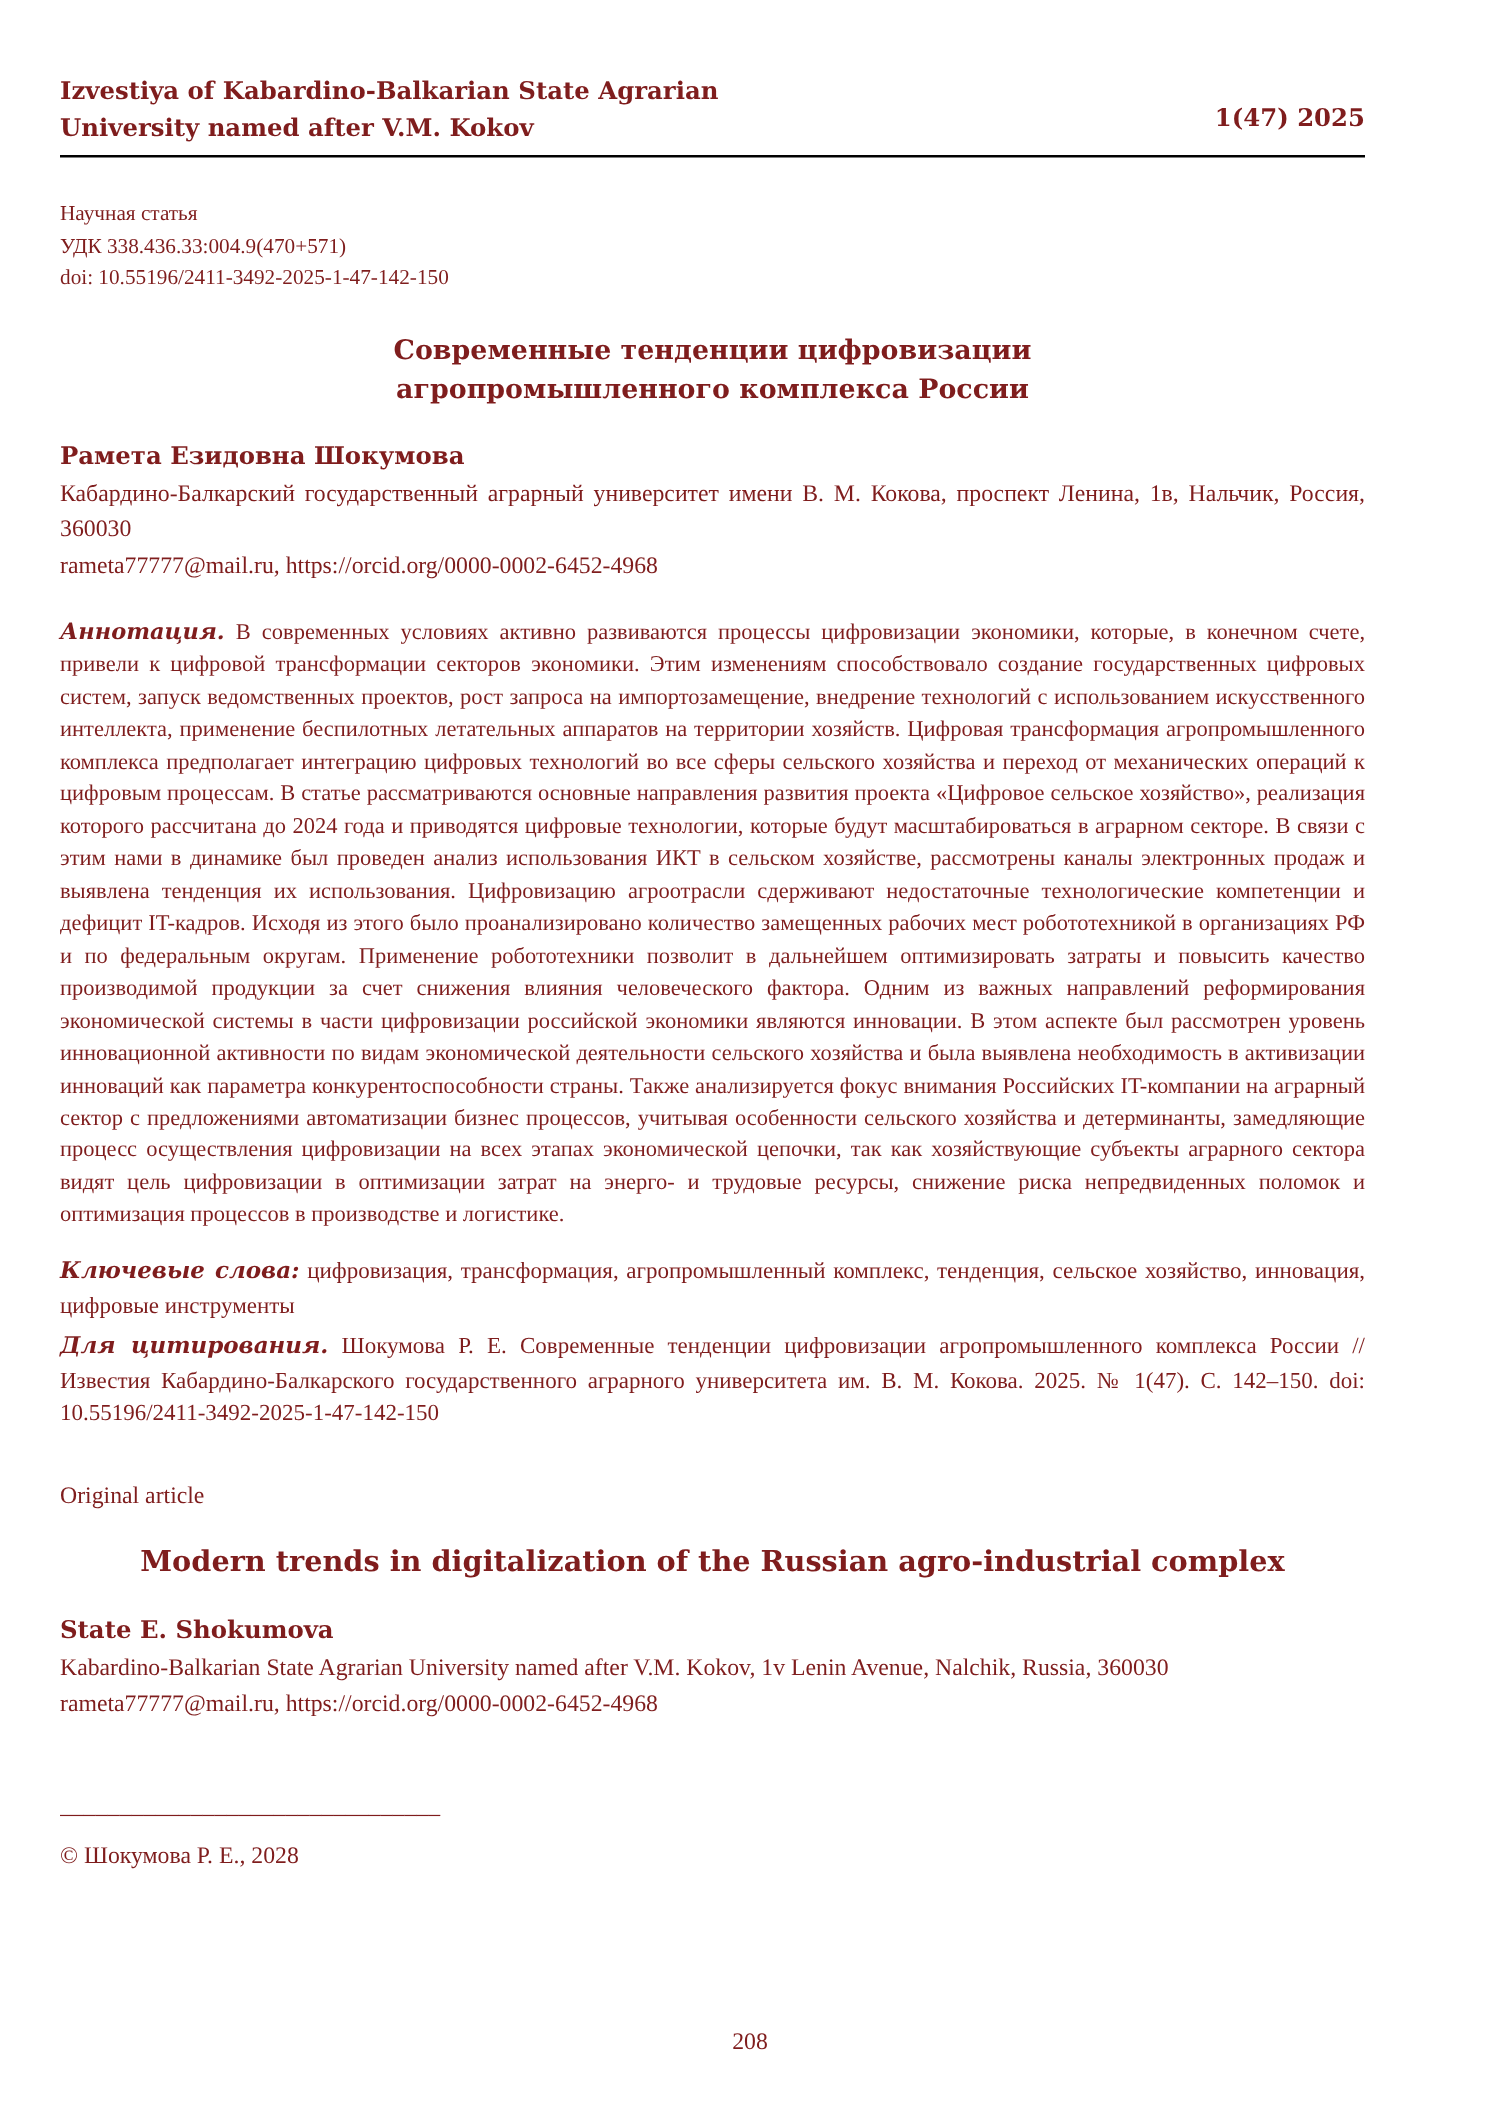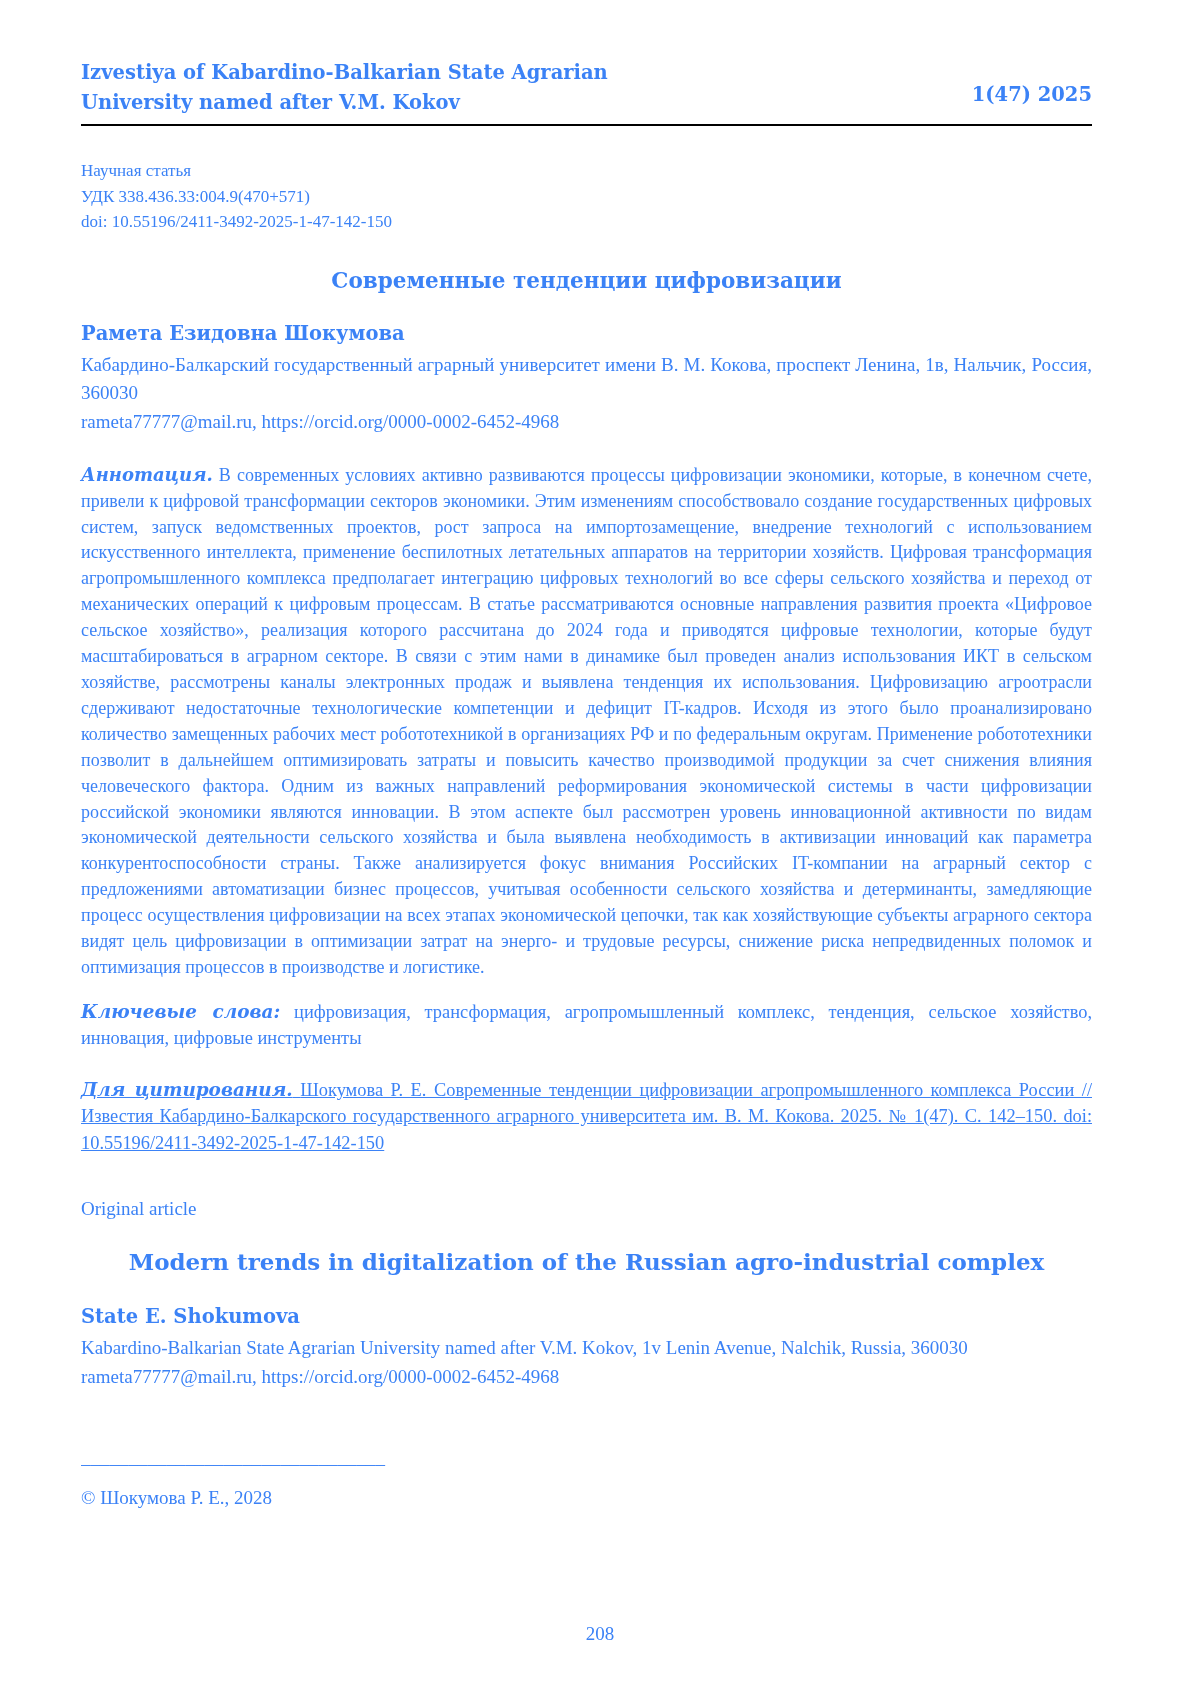--- a/index.html
+++ b/index.html
@@ -7,23 +7,23 @@
     padding: 0;
     background: #ffffff;
   }
   .page {
     position: relative;
     width: 1200px;
     height: 1697px;
     margin: 0 auto;
     background: #ffffff;
     box-sizing: border-box;
-    padding: 58px 108px 40px 81px;
+    padding: 58px 108px 40px 48px;
     font-family: "Liberation Serif", serif;
-    color: #3b82f6;
+    color: #7f1d1d;
   }
   .running-head {
     display: flex;
     justify-content: space-between;
     align-items: flex-start;
     font-family: "DejaVu Serif", serif;
     font-weight: bold;
     font-size: 19.5px;
     line-height: 1.55;
     padding-bottom: 6px;
@@ -86,25 +86,24 @@
     font-size: 18.4px;
     line-height: 1.44;
     text-align: justify;
   }
   .keywords .lead {
     font-family: "DejaVu Serif", serif;
     font-weight: bold;
     font-style: italic;
   }
   .citation {
-    margin-top: 25px;
+    margin-top: 6px;
     font-size: 18.4px;
     line-height: 1.44;
     text-align: justify;
-    text-decoration: underline;
   }
   .citation .lead {
     font-family: "DejaVu Serif", serif;
     font-weight: bold;
     font-style: italic;
   }
   .orig-label {
     margin-top: 42px;
     font-size: 19px;
   }
@@ -162,20 +161,21 @@
   </div>
 
   <div class="meta">
     <div>Научная статья</div>
     <div>УДК 338.436.33:004.9(470+571)</div>
     <div>doi: 10.55196/2411-3492-2025-1-47-142-150</div>
   </div>
 
   <div class="title-ru">
     <div>Современные тенденции цифровизации</div>
+    <div>агропромышленного комплекса России</div>
   </div>
 
   <div class="author-ru">Рамета Езидовна Шокумова</div>
   <div class="affil-ru">Кабардино-Балкарский государственный аграрный университет имени В. М. Кокова, проспект Ленина, 1в, Нальчик, Россия, 360030</div>
   <div class="contact">rameta77777@mail.ru, https://orcid.org/0000-0002-6452-4968</div>
 
   <div class="abstract">
     <span class="lead">Аннотация.</span>
     <span>В современных условиях активно развиваются процессы цифровизации экономики, которые, в конечном счете, привели к цифровой трансформации секторов экономики. Этим изменениям способствовало создание государственных цифровых систем, запуск ведомственных проектов, рост запроса на импортозамещение, внедрение технологий с использованием искусственного интеллекта, применение беспилотных летательных аппаратов на территории хозяйств. Цифровая трансформация агропромышленного комплекса предполагает интеграцию цифровых технологий во все сферы сельского хозяйства и переход от механических операций к цифровым процессам. В статье рассматриваются основные направления развития проекта «Цифровое сельское хозяйство», реализация которого рассчитана до 2024 года и приводятся цифровые технологии, которые будут масштабироваться в аграрном секторе. В связи с этим нами в динамике был  проведен анализ использования ИКТ в сельском хозяйстве, рассмотрены каналы электронных продаж и выявлена тенденция их использования. Цифровизацию агроотрасли сдерживают недостаточные технологические компетенции и дефицит IT-кадров. Исходя из этого было проанализировано количество замещенных рабочих мест робототехникой в организациях РФ и по федеральным округам. Применение робототехники позволит в дальнейшем оптимизировать затраты и повысить качество производимой продукции за счет снижения влияния человеческого фактора. Одним из важных направлений реформирования экономической системы в части цифровизации российской экономики являются инновации. В этом аспекте был рассмотрен уровень инновационной активности по видам экономической деятельности сельского хозяйства и была выявлена необходимость в активизации инноваций как параметра конкурентоспособности страны. Также анализируется фокус внимания Российских IT-компании на аграрный сектор с предложениями автоматизации бизнес процессов, учитывая особенности сельского хозяйства и детерминанты, замедляющие процесс осуществления цифровизации на всех этапах экономической цепочки, так как хозяйствующие субъекты аграрного сектора видят цель цифровизации в оптимизации затрат на энерго- и трудовые ресурсы, снижение риска непредвиденных поломок и оптимизация процессов в производстве и логистике.</span>
   </div>

